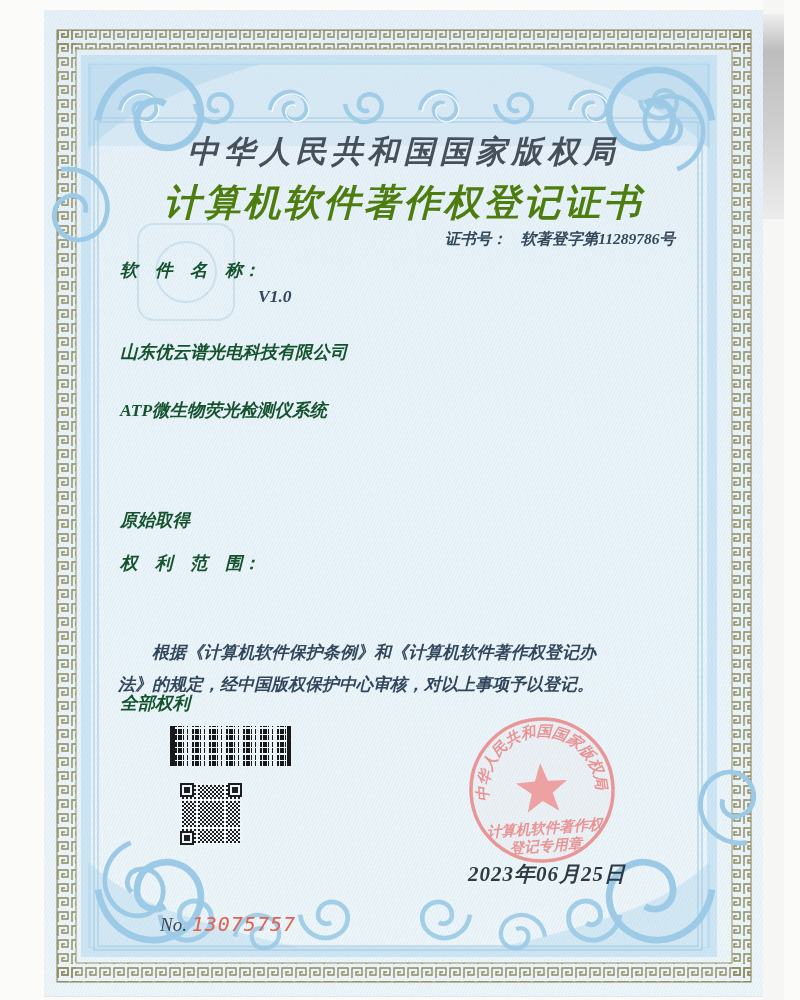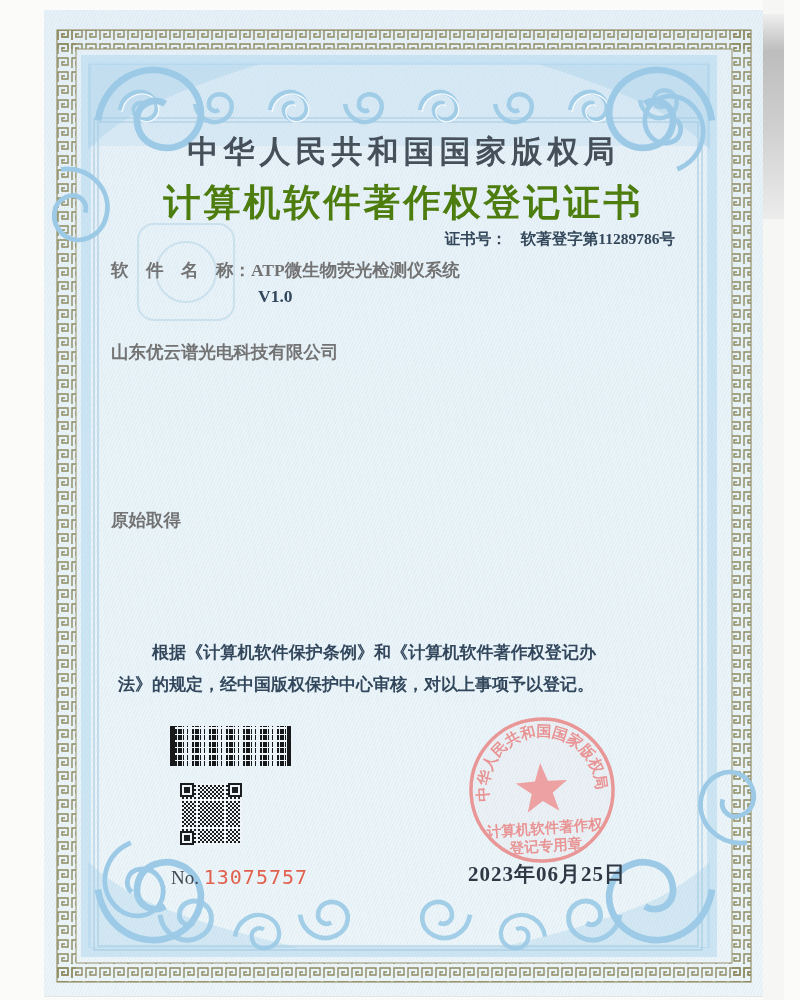--- a/index.html
+++ b/index.html
@@ -1,46 +1,46 @@
 <!DOCTYPE html>
 <html><head>
 <meta charset="utf-8">
 <style>
   html,body{margin:0;padding:0;}
   body{width:800px;height:1000px;background:#fbfbfa;font-family:"Liberation Serif","DejaVu Serif",serif;}
-  .stage{position:relative;width:784px;height:1000px;overflow:hidden;}
+  .stage{position:relative;width:784px;height:1000px;overflow:hidden;font-style:italic;}
   .paper{position:absolute;left:44px;top:10px;width:719px;height:986px;
          background:linear-gradient(180deg,#e6f0f6 0%,#eaf3f8 45%,#edf5f8 100%);
          box-shadow:1px 0 0 #d3d8da, 0 1px 0 #e2e6e8;}
   .paper .texture{position:absolute;inset:0;
          background:repeating-linear-gradient(115deg, rgba(197,223,238,0.28) 0 1px, rgba(255,255,255,0) 1px 3px);}
   .ornaments{position:absolute;left:0;top:0;}
   .content{position:absolute;left:0;top:0;width:800px;height:1000px;}
   .abs{position:absolute;}
   .authority{left:59px;top:131px;width:689px;text-align:center;font-size:31px;font-weight:bold;
              letter-spacing:5px;color:#45505b;}
   .cert-title{left:59px;top:178px;width:689px;text-align:center;font-size:37px;font-weight:bold;
              letter-spacing:3px;color:#4d7c0f;}
   .certno{left:320px;top:229px;width:355px;text-align:right;font-size:15.5px;font-weight:bold;color:#33475a;}
   .certno .val{margin-left:14px;}
-  .field-row{left:111px;width:600px;display:flex;font-size:17.5px;font-weight:bold;color:#737373;}
+  .field-row{left:120px;width:600px;display:flex;font-size:17.5px;font-weight:bold;color:#14532d;flex-direction:column;}
   .field-row .lbl{width:140px;flex:0 0 140px;}
   .field-row .val{flex:1;}
   .val2{left:258px;font-size:17.5px;font-weight:bold;color:#32475c;}
   .statement{left:118px;top:637px;width:478px;font-size:17px;font-weight:600;color:#32475c;
              line-height:32px;text-indent:2em;text-align:justify;}
   .barcode{left:170px;top:726px;width:112px;height:40px;
      border-left:5px solid #16181a;border-right:4px solid #16181a;
      background:
        repeating-linear-gradient(0deg, rgba(238,244,247,0) 0 5px, #eef4f7 5px 6.5px),
        repeating-linear-gradient(90deg, #16181a 0 2px, rgba(0,0,0,0) 2px 3px, #16181a 3px 7px,
          rgba(0,0,0,0) 7px 8px, #16181a 8px 9px, rgba(0,0,0,0) 9px 12px, #16181a 12px 13px,
          rgba(0,0,0,0) 13px 17px);}
   .qr{left:180px;top:783px;}
-  .serial{left:160px;top:865px;font-size:19px;color:#3f4752;margin-left:11px;}
+  .serial{left:160px;top:912px;font-size:19px;color:#3f4752;}
   .serial .num{font-family:"DejaVu Sans Mono",monospace;font-size:20px;letter-spacing:1px;color:#e2604e;}
   .stamp{left:436px;top:688px;}
   .issue-date{left:468px;top:860px;font-size:21px;font-weight:bold;letter-spacing:1px;color:#2e3945;}
   .scan-strip{left:763px;top:0;width:37px;height:1000px;background:#f6f6f4;}
   .scan-strip .grey{position:absolute;left:0;top:14px;width:37px;height:205px;
      background:linear-gradient(180deg,#efefef 0%,#bdbdbd 18%,#cfcfcf 55%,#ececec 100%);}
 </style>
 </head>
 <body>
 
@@ -145,20 +145,24 @@
     <div class="abs field-row" style="top:340px">
       <span class="val">山东优云谱光电科技有限公司</span>
     </div>
 
 
 
     <div class="abs field-row" style="top:508px">
       <span class="val">原始取得</span>
     </div>
 
+    <div class="abs field-row" style="top:551px">
+      <span class="lbl">权　利　范　围：</span>
+      <span class="val">全部权利</span>
+    </div>
 
 
     <div class="abs statement">根据《计算机软件保护条例》和《计算机软件著作权登记办法》的规定，经中国版权保护中心审核，对以上事项予以登记。</div>
 
     <div class="abs barcode"></div>
 
     <svg class="abs qr" width="62" height="62" viewBox="0 0 31 31">
       <rect x="0" y="0" width="31" height="31" fill="#eef4f7"></rect>
       <rect x="1" y="1" width="29" height="29" fill="url(#qrp)"></rect>
       <rect x="0" y="8" width="31" height="1" fill="#eef4f7"></rect>

